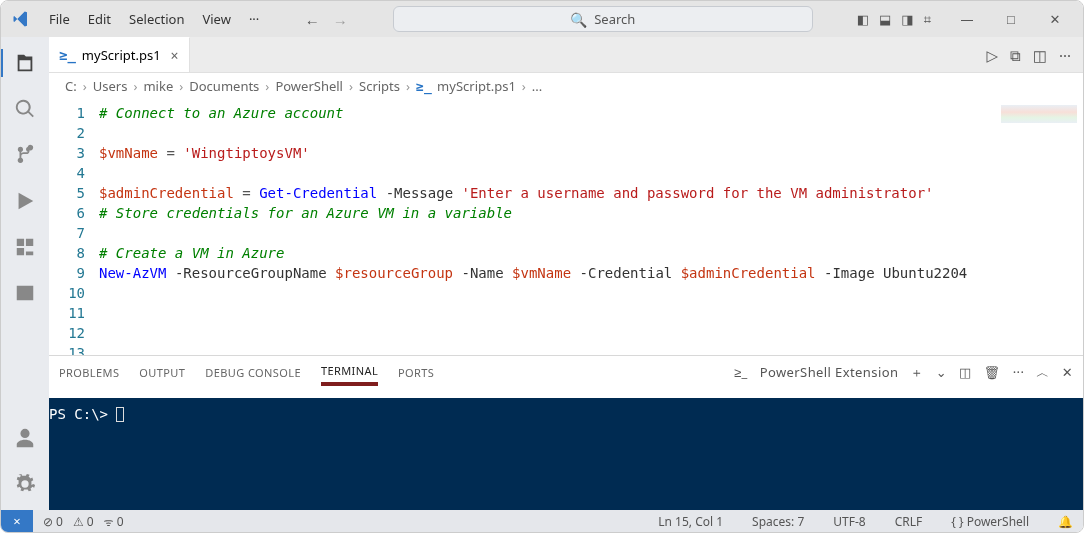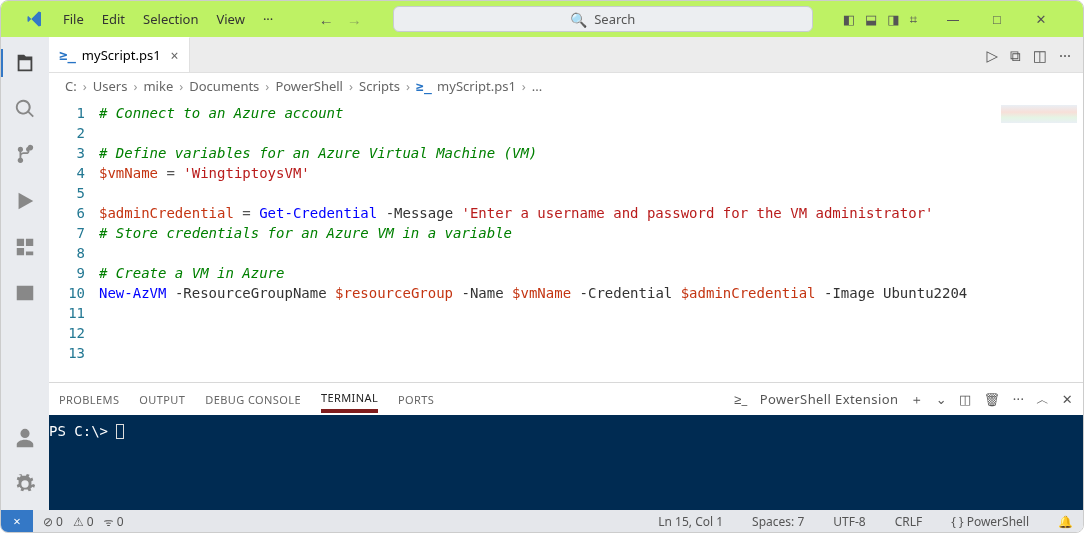--- a/index.html
+++ b/index.html
@@ -11,25 +11,25 @@
     background: #fff;
     display: flex;
     flex-direction: column;
     border: 1px solid #ccc;
     border-radius: 8px;
     overflow: hidden;
   }
   
   .titlebar {
     height: 36px;
-    background: #bef264;
+    background: #e5e5e5;
     display: flex;
     align-items: center;
     gap: 6px;
-    padding: 0 20px;
+    padding: 0 6px;
   }
   .logo {
     width: 20px; height: 20px;
     display: flex; align-items: center; justify-content: center;
     margin: 0 4px;
   }
   .menu { display: flex; gap: 2px; }
   .menu-item {
     padding: 4px 8px;
     color: #333;
@@ -147,25 +147,26 @@
   .minimap {
     position: absolute;
     right: 6px; top: 6px;
     width: 76px; height: 18px;
     background: linear-gradient(to bottom,#e0e8f0,#f4d2c8 40%,#d9f0d9 70%,#e0e8f0);
     opacity: .7;
   }
 
   
   .panel {
-    height: 128px;
+    height: 155px;
     display: flex;
     flex-direction: column;
     border-top: 1px solid #d8d8d8;
     background: #fff;
+    gap: 10px;
   }
   .panel-tabs {
     display: flex;
     align-items: center;
     height: 32px;
     padding: 0 10px;
     gap: 20px;
     font-size: 11px;
     letter-spacing: .4px;
     color: #666;
@@ -334,21 +335,20 @@
           <div>8</div>
           <div>9</div>
         <div>10</div>
           <div>11</div>
           <div>12</div>
         <div>13</div>
       </div>
       <div class="code-lines">
         <div><span class="tok-com"># Connect to an Azure account</span></div>
         <div></div>
-        <div><span class="tok-com"># Define variables for an Azure Virtual Machine (VM)</span></div>
         <div><span class="tok-var">$vmName</span> <span class="tok-op">=</span> <span class="tok-str">'WingtiptoysVM'</span></div>
         <div></div>
         <div><span class="tok-var">$adminCredential</span> <span class="tok-op">=</span> <span class="tok-cmd">Get-Credential</span> <span class="tok-param">-Message</span> <span class="tok-str">'Enter a username and password for the VM administrator'</span></div>
         <div><span class="tok-com"># Store credentials for an Azure VM in a variable</span></div>
         <div></div>
         <div><span class="tok-com"># Create a VM in Azure</span></div>
         <div><span class="tok-cmd">New-AzVM</span> <span class="tok-param">-ResourceGroupName</span> <span class="tok-var">$resourceGroup</span> <span class="tok-param">-Name</span> <span class="tok-var">$vmName</span> <span class="tok-param">-Credential</span> <span class="tok-var">$adminCredential</span> <span class="tok-param">-Image</span> <span class="tok-param">Ubuntu2204</span></div>
         <div></div>
       </div>
       <div class="minimap"></div>

